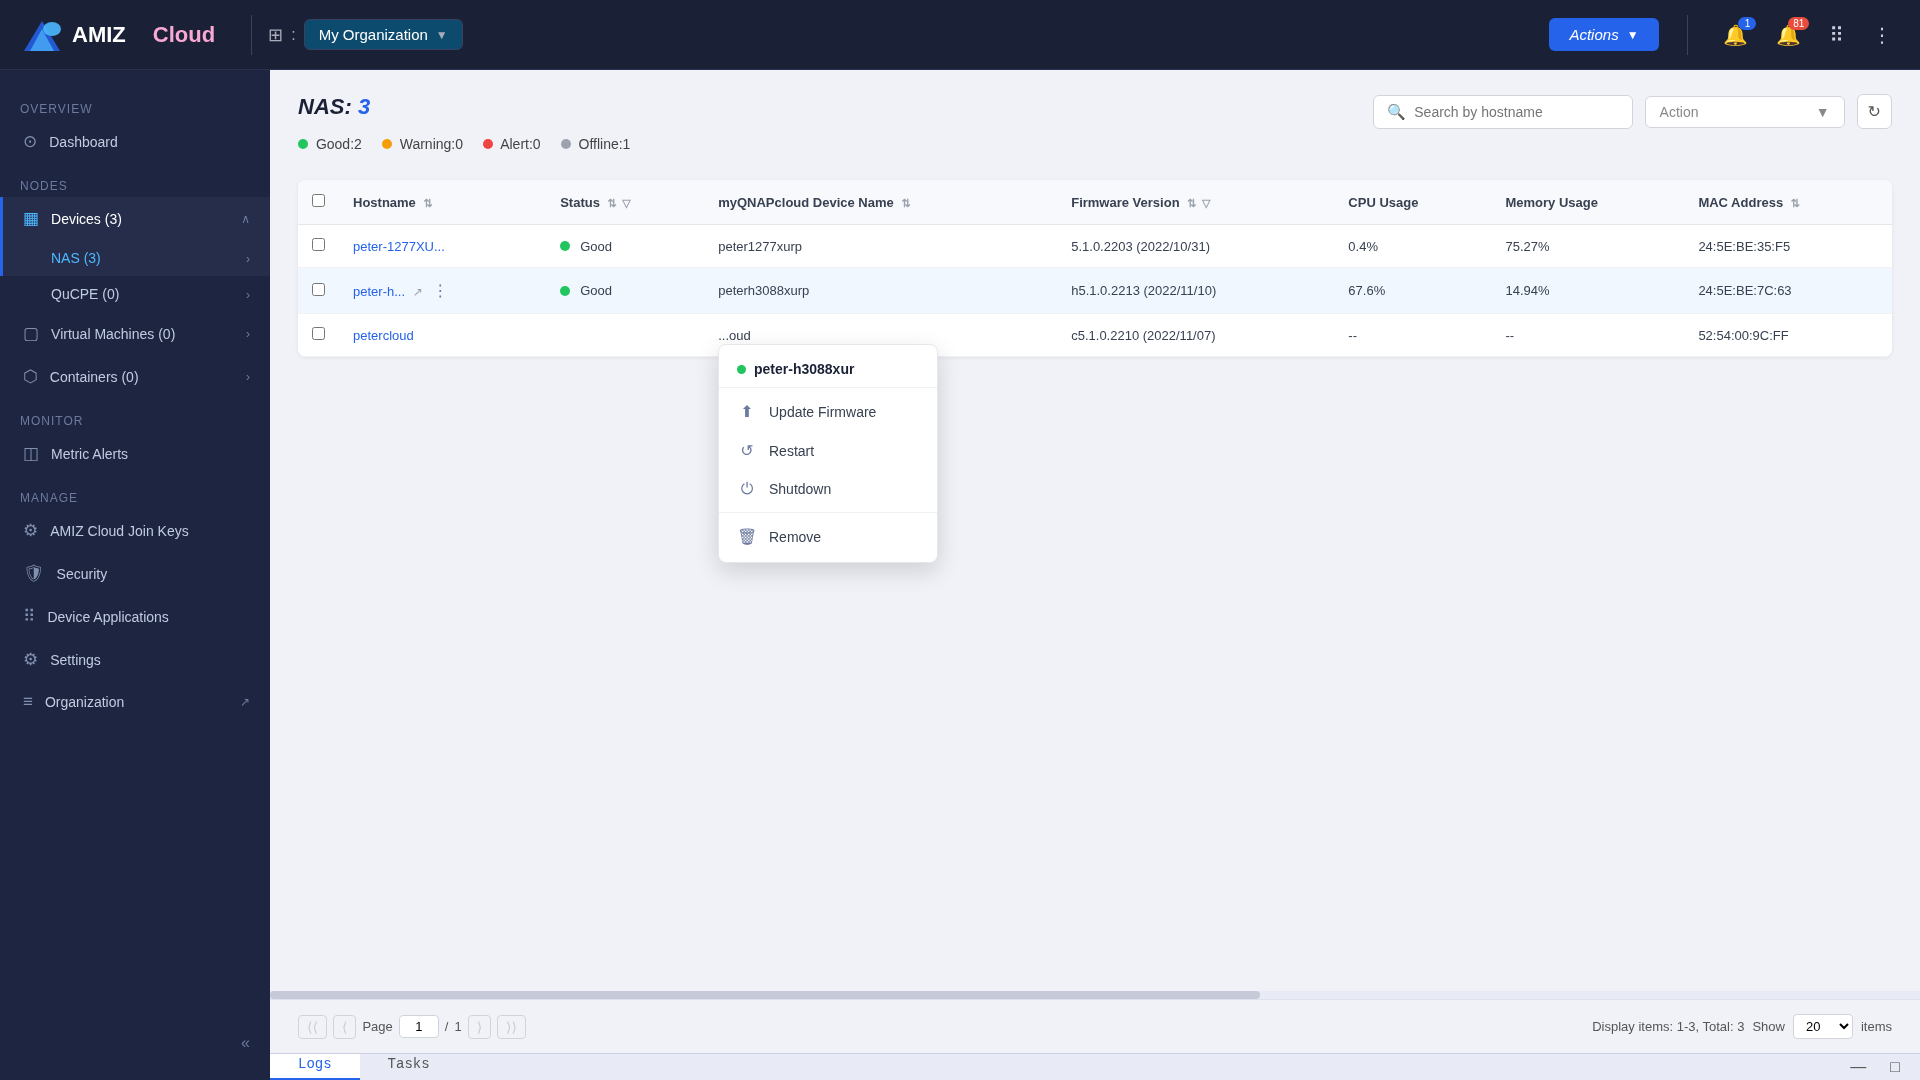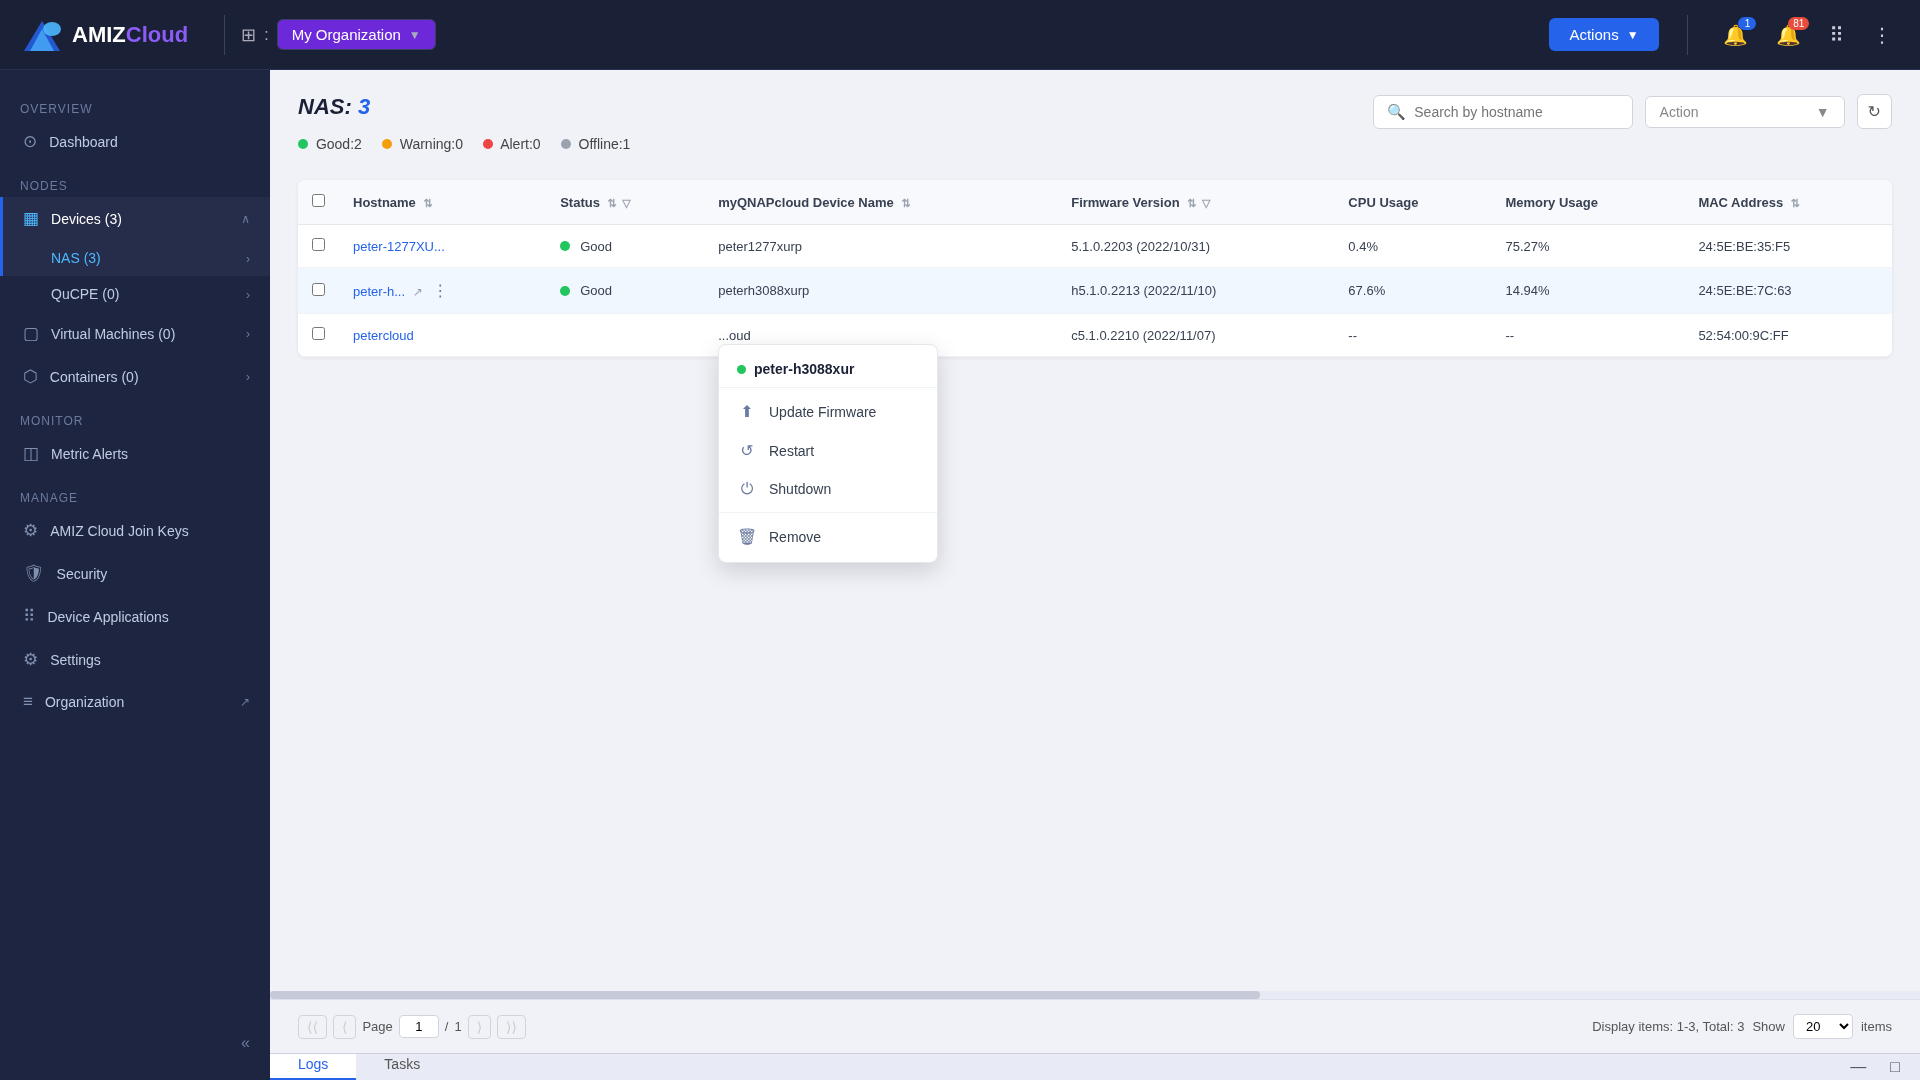--- a/index.html
+++ b/index.html
@@ -27,21 +27,21 @@
     }
     .divider-v {
       width: 1px;
       height: 40px;
       background: #3a4060;
       margin: 0 16px;
     }
     .org-dropdown {
       display: flex;
       align-items: center;
-      background: #6d28d9;
+      background: #0c4a6e;
       border: 1px solid #3a4060;
       border-radius: 6px;
       padding: 6px 14px;
       color: #fff;
       font-size: 15px;
       cursor: pointer;
       gap: 8px;
     }
     .org-dropdown .chevron { font-size: 12px; color: #aab; }
     .header-right {
@@ -54,20 +54,21 @@
       background: #2563eb;
       color: #fff;
       border: none;
       border-radius: 6px;
       padding: 8px 20px;
       font-size: 15px;
       cursor: pointer;
       display: flex;
       align-items: center;
       gap: 8px;
+      font-style: italic;
     }
     .actions-btn .chevron { font-size: 12px; }
     .icon-btn {
       position: relative;
       background: transparent;
       border: none;
       color: #ccd;
       font-size: 20px;
       cursor: pointer;
       padding: 4px 8px;
@@ -378,20 +379,21 @@
       background: #e8ebf5;
       border-top: 1px solid #ccd0e0;
       flex-shrink: 0;
     }
     .bottom-tab {
       padding: 2px 28px;
       font-size: 14px;
       cursor: pointer;
       color: #555;
       border-bottom: 2px solid transparent;
+      font-family: Liberation Mono, monospace;
     }
     .bottom-tab.active {
       background: #fff;
       color: #2563eb;
       border-bottom: 2px solid #2563eb;
       font-weight: 500;
     }
     .bottom-tab-right {
       margin-left: auto;
       display: flex;
@@ -423,21 +425,21 @@
 
 <div class="top-header">
   <div class="logo-area">
 
     <svg class="logo-icon" viewBox="0 0 44 44" fill="none">
       <polygon points="4,38 22,8 40,38" fill="#2563eb" opacity="0.85"></polygon>
       <polygon points="10,38 22,16 34,38" fill="#4db8ff" opacity="0.7"></polygon>
       <ellipse cx="32" cy="16" rx="9" ry="7" fill="#4db8ff" opacity="0.9"></ellipse>
     </svg>
     <span style="font-size:22px;font-weight:bold;color:#fff;">AMIZ</span>
-    <span style="font-size:22px;font-weight:bold;color:#8b5cf6;">Cloud</span>
+    <span style="font-size:22px;font-weight:bold;color:#f9a8d4;margin-left:27px;">Cloud</span>
   </div>
   <div class="divider-v"></div>
   <div style="display:flex;align-items:center;gap:8px;">
     <span style="color:#aab;font-size:18px;">⊞</span>
     <span style="color:#aab;font-size:16px;">:</span>
     <button class="org-dropdown">
       <span>My Organization</span>
       <span class="chevron">▼</span>
     </button>
   </div>

